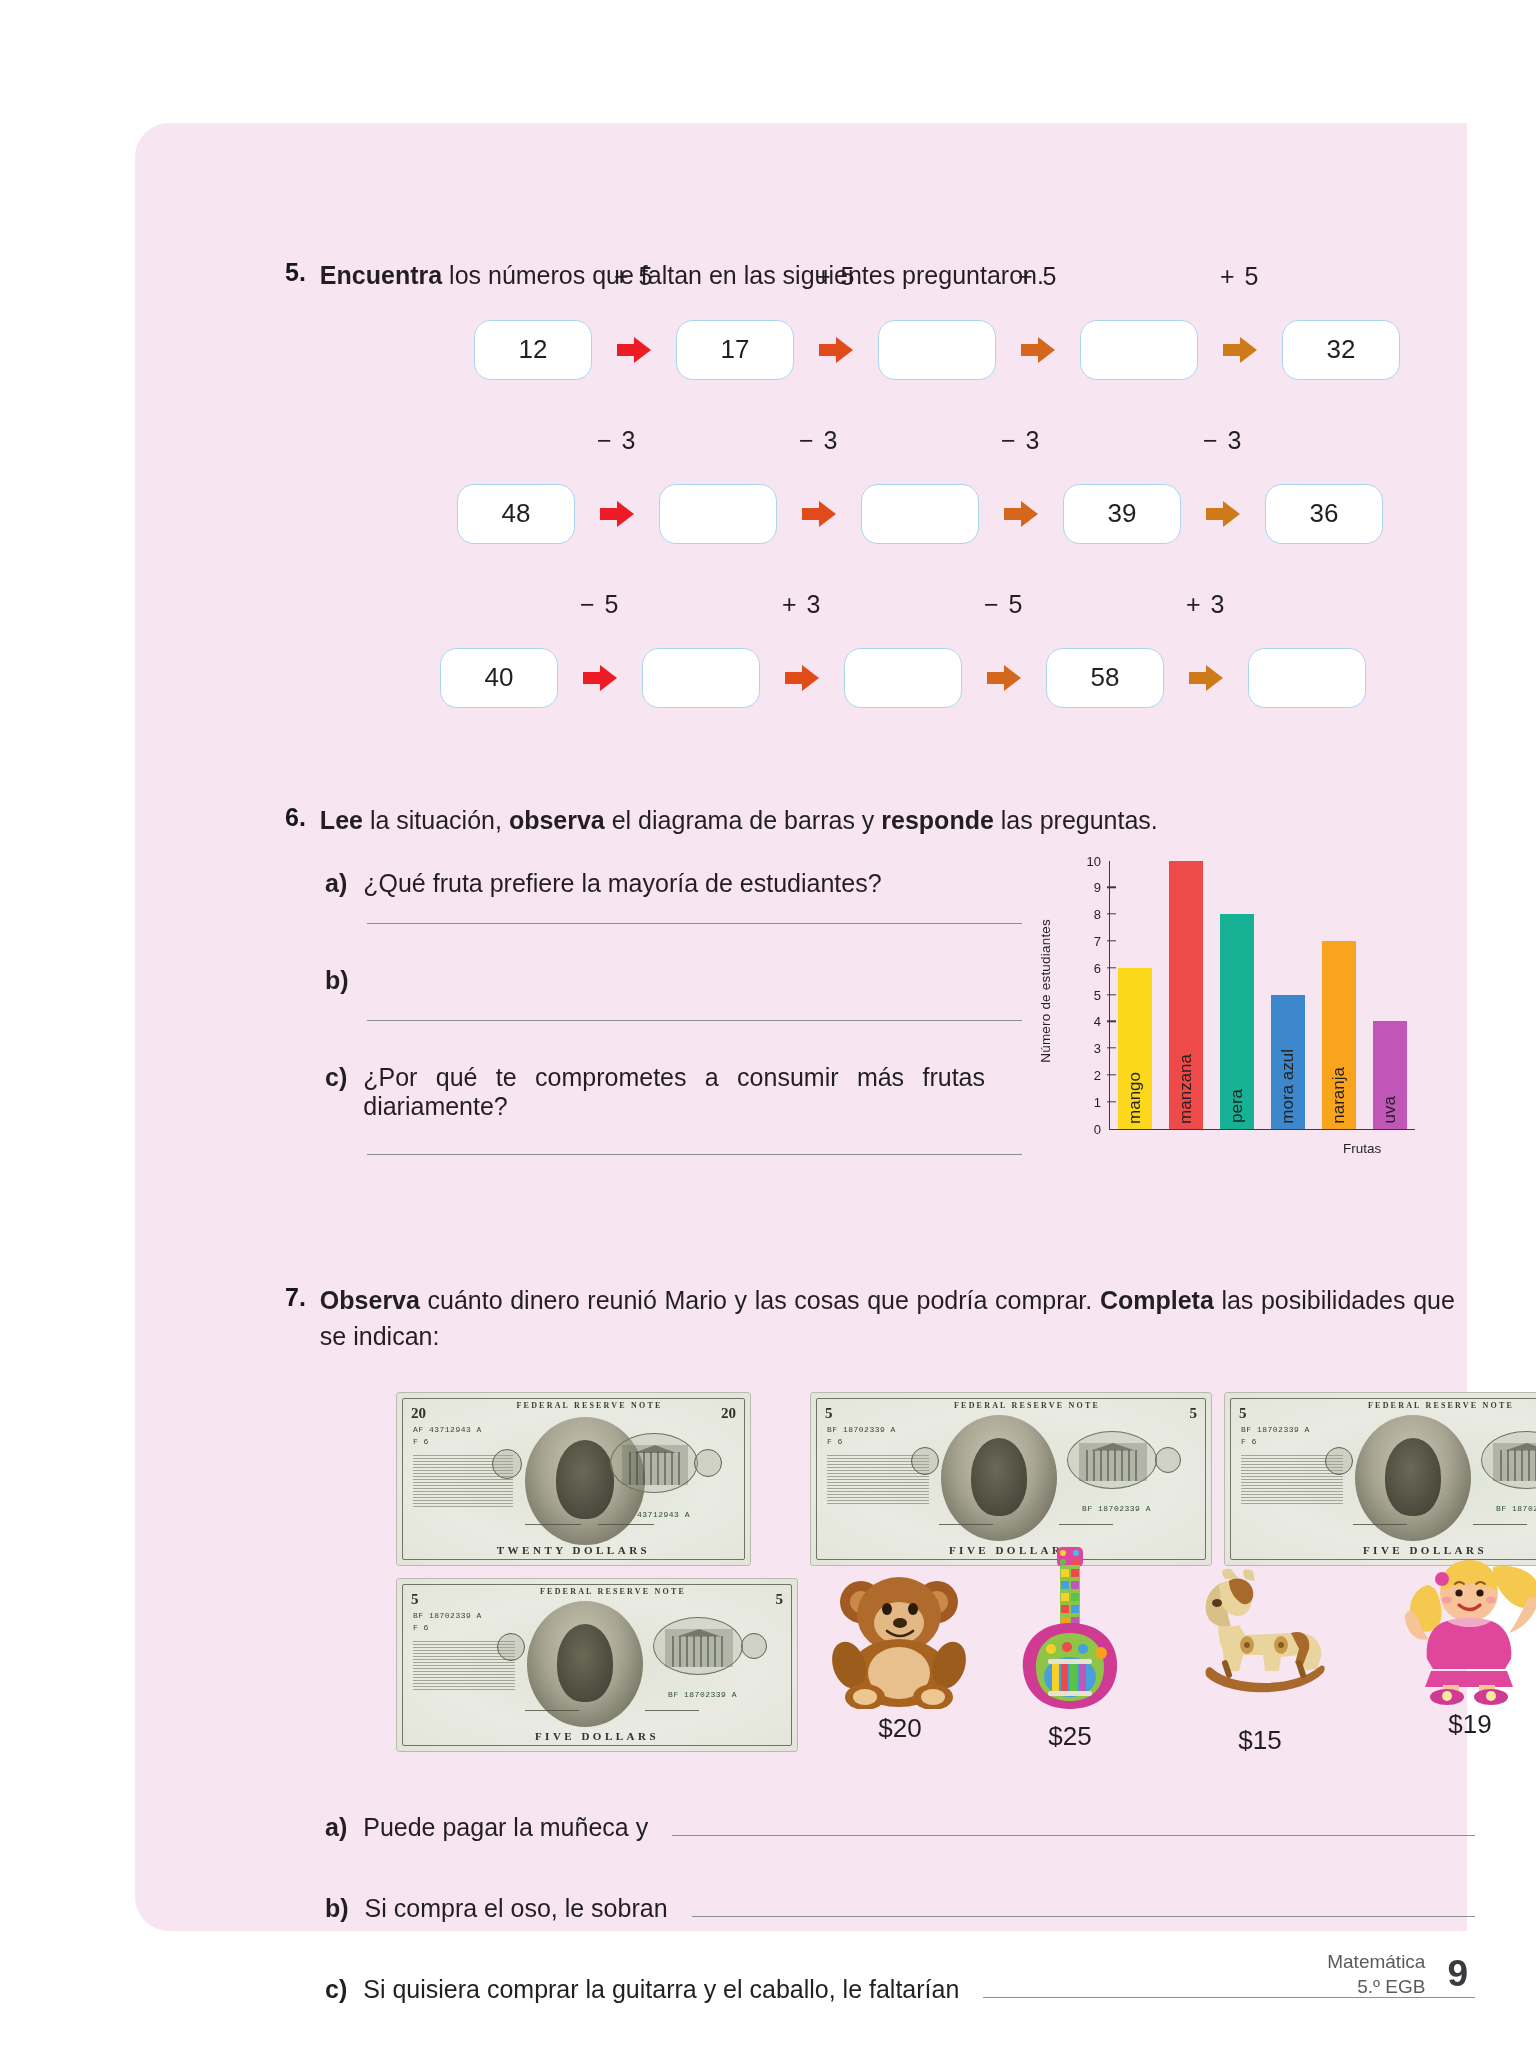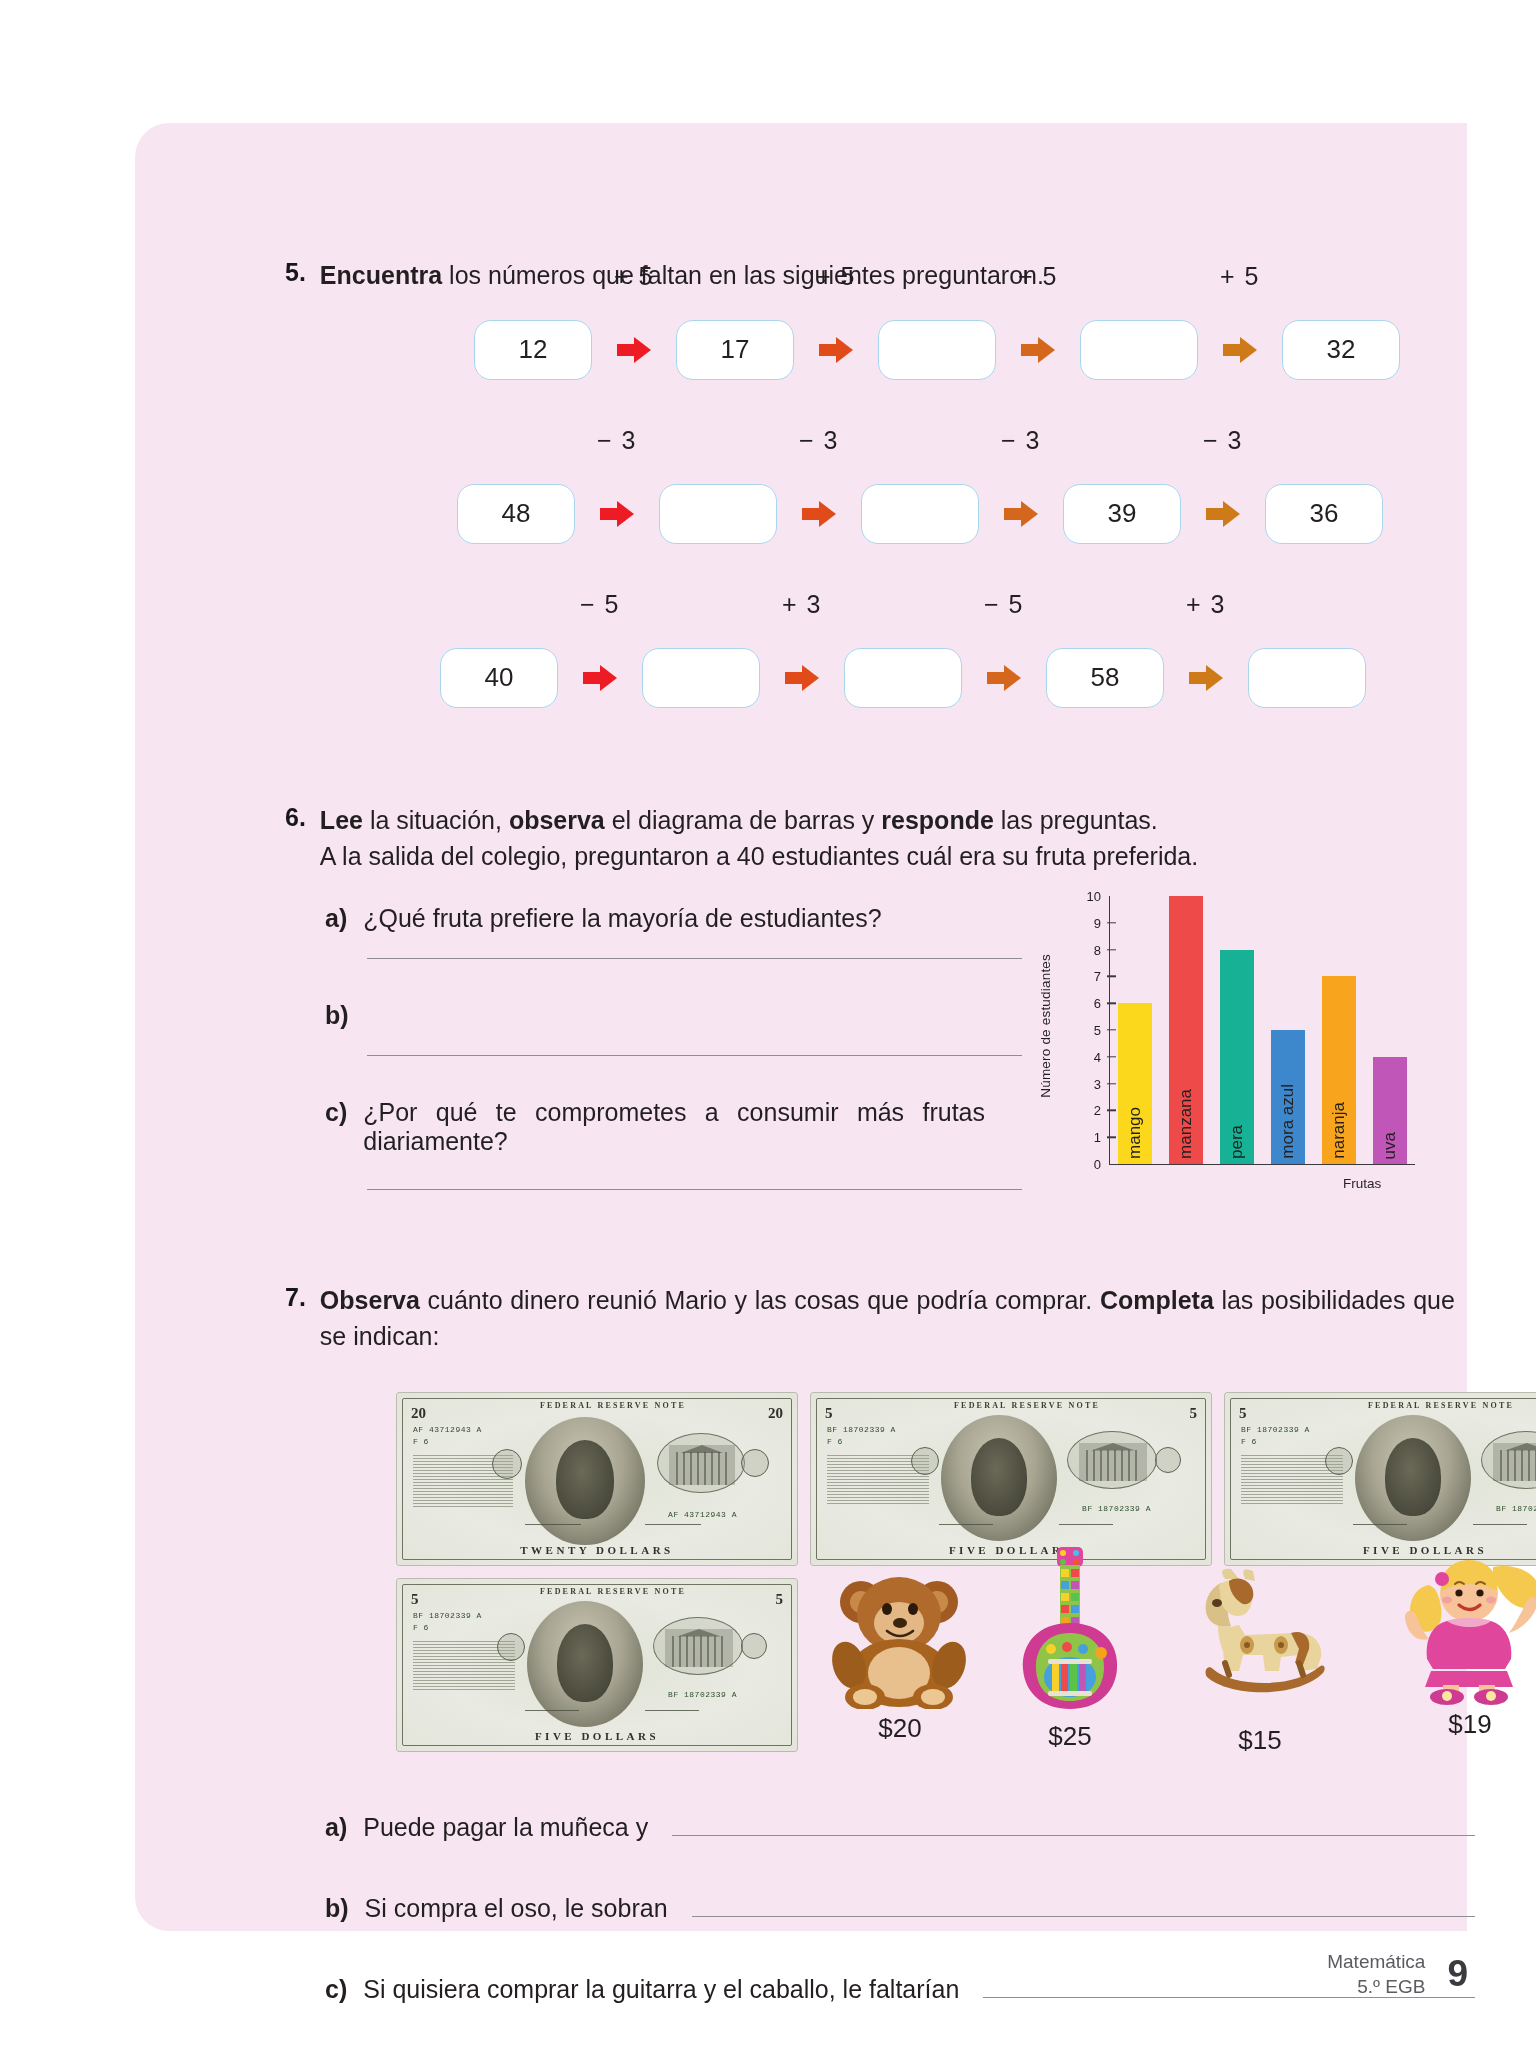--- a/index.html
+++ b/index.html
@@ -563,21 +563,21 @@
             </div>
         </div>
         <div class="seq-cell"></div>
       </div>
     </div>
   </div>
 
   <div id="ex6">
     <div id="ex6-head">
       <span class="ex-num">6.</span>
-      <span class="q-text"><span class="bold">Lee</span><span> la situación, </span><span class="bold">observa</span><span> el diagrama de barras y </span><span class="bold">responde</span><span> las preguntas.</span><br><span>A la salida del colegio, preguntaron a 40 estudiantes cuál era su fruta preferida.</span></span>
+      <span class="q-text"><span class="bold">Lee</span><span> la situación, </span><span class="bold">observa</span><span> el diagrama de barras y </span><span class="bold">responde</span><span> las preguntas.</span><br></span>
     </div>
 
     <div id="ex6-body">
       <div id="ex6-questions">
         <div class="qitem">
           <span class="letter">a)</span>
           <span>¿Qué fruta prefiere la mayoría de estudiantes?</span>
         </div>
         <div class="ans-line" style="margin-top:24px;width:655px"></div>
 
@@ -657,21 +657,21 @@
   </div>
 
   <div id="ex7">
     <div id="ex7-head">
       <span class="ex-num">7.</span>
       <span class="q-text" style="width:1135px;display:inline-block;text-align:justify"><span class="bold">Observa</span><span> cuánto dinero reunió Mario y las cosas que podría comprar. </span><span class="bold">Completa</span><span> las posibilidades que se indican:</span></span>
     </div>
 
     <div id="money-grid">
 
-      <div class="bill" style="left:52px; top:0; width:400px; height:172px;">
+      <div class="bill" style="left:52px; top:0; width:353px; height:172px;">
         <div class="bill-inner"></div>
         <div class="bill-border"></div>
         <div class="bill-denom" style="left:14px; top:12px;">20</div>
         <div class="bill-denom" style="right:14px; top:12px;">20</div>
         <div class="bill-top-text">FEDERAL          RESERVE          NOTE</div>
         <div class="bill-serial" style="left:16px; top:44px;">F 6</div>
         <div class="bill-serial" style="left:16px; top:32px;">AF 43712943 A</div>
         <div class="bill-serial" style="right:60px; bottom:46px;">AF 43712943 A</div>
         <div class="bill-portrait" style="left:128px; top:24px; width:120px; height:128px;"></div>
         <div class="bill-oval" style="right:52px; top:40px; width:86px; height:58px;"></div>

